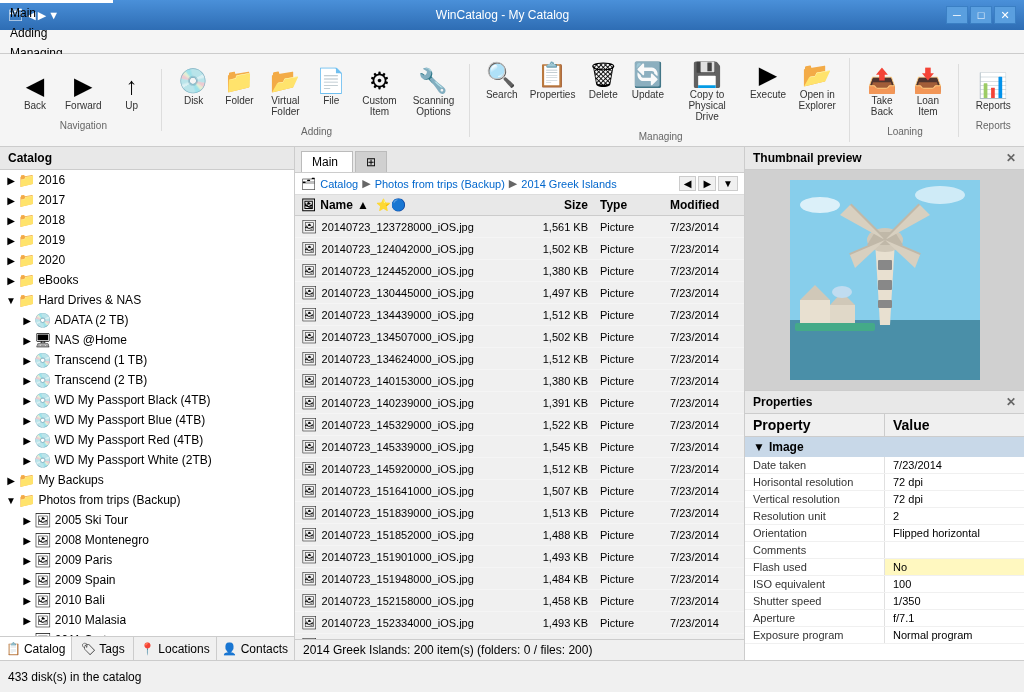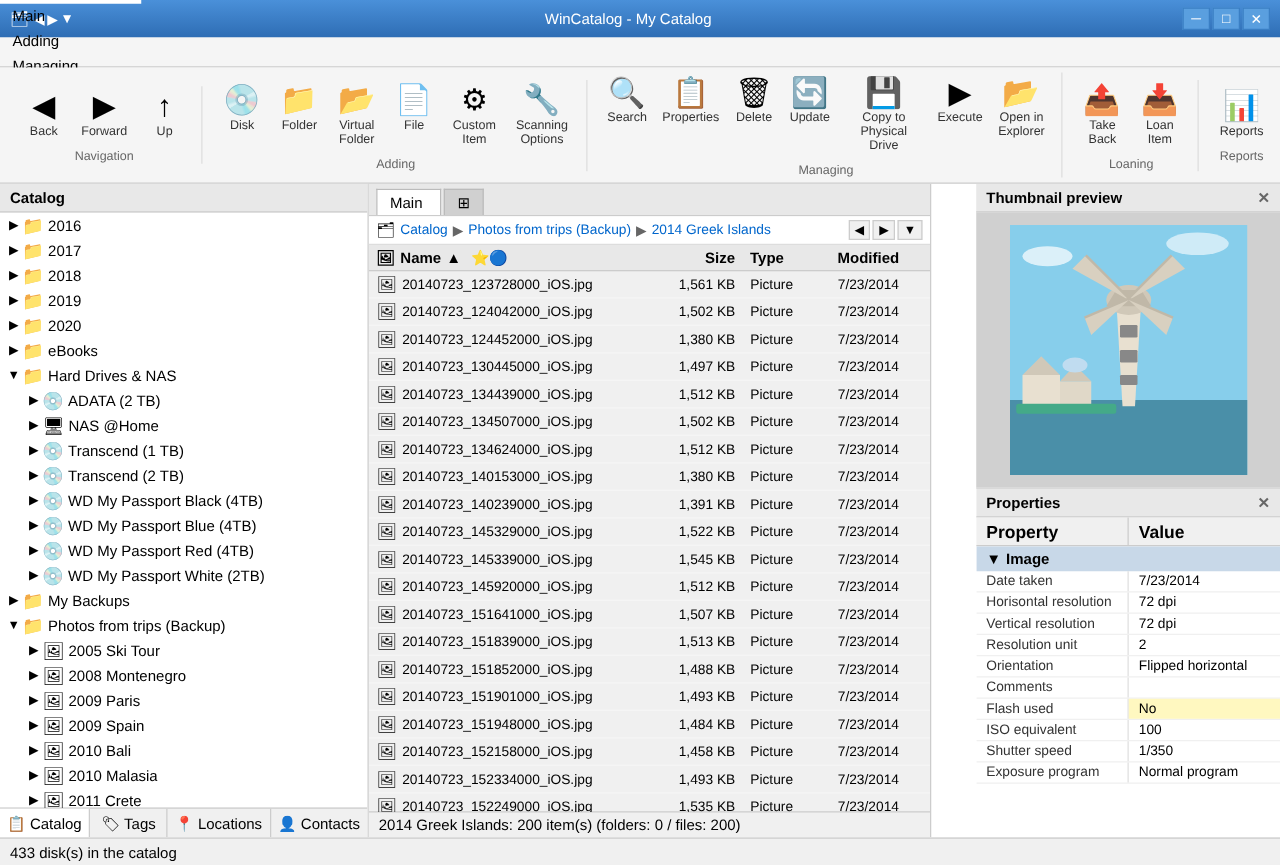--- a/index.html
+++ b/index.html
@@ -65,42 +65,42 @@
     .col-name { flex: 1; min-width: 200px; display: flex; align-items: center; gap: 4px; }
     .col-size { width: 80px; text-align: right; }
     .col-type { width: 70px; }
     .col-modified { width: 80px; }
     .file-list-body { flex: 1; overflow-y: auto; overflow-x: hidden; }
     .file-row { display: flex; align-items: center; padding: 1px 0; cursor: pointer; border-bottom: 1px solid #f5f5f5; }
     .file-cell { padding: 2px 6px; white-space: nowrap; overflow: hidden; text-overflow: ellipsis; font-size: 11px; }
     .status-bar { background: #f0f0f0; border-top: 1px solid #ccc; padding: 3px 8px; font-size: 11px; display: flex; align-items: center; }
 
     
-    .right-panel { width: 280px; background: white; border-left: 1px solid #ccc; display: flex; flex-direction: column; overflow: hidden; padding-left: 36px; }
+    .right-panel { width: 280px; background: white; border-left: 1px solid #ccc; display: flex; flex-direction: column; overflow: hidden; }
     .thumb-panel { border-bottom: 1px solid #ccc; }
     .thumb-header { background: #e8e8e8; padding: 4px 8px; font-size: 12px; font-weight: bold; display: flex; justify-content: space-between; align-items: center; border-bottom: 1px solid #ccc; }
     .thumb-close { cursor: pointer; color: #666; }
     .thumb-body { height: 220px; display: flex; align-items: center; justify-content: center; background: #d0d0d0; }
     
     
     .props-panel { flex: 1; overflow: hidden; display: flex; flex-direction: column; }
     .props-header { background: #e8e8e8; padding: 4px 8px; font-size: 12px; font-weight: bold; display: flex; justify-content: space-between; border-bottom: 1px solid #ccc; }
     .props-close { cursor: pointer; color: #666; }
     .props-table { flex: 1; overflow-y: auto; }
     .props-cols { display: flex; background: #f0f0f0; border-bottom: 1px solid #ccc; font-weight: bold; }
     .props-col { padding: 3px 8px; font-size: 14px; flex: 1; border-right: 1px solid #ccc; }
     .props-col:last-child { border-right: none; }
     .props-section { background: #c8d8e8; padding: 3px 8px; font-size: 11px; font-weight: bold; display: flex; align-items: center; gap: 4px; cursor: pointer; }
     .props-row { display: flex; border-bottom: 1px solid #f0f0f0; }
     .props-key { padding: 2px 8px; font-size: 11px; flex: 1; border-right: 1px solid #e0e0e0; color: #333; }
     .props-val { padding: 2px 8px; font-size: 11px; flex: 1; color: #000; }
     .props-val.highlighted { background: #fff8c0; }
 
     
-    .bottom-bar { background: #f0f0f0; border-top: 1px solid #ccc; padding: 2px 8px; font-size: 11px; display: flex; justify-content: space-between; align-items: center; height: 22px; }
+    .bottom-bar { background: #f0f0f0; border-top: 1px solid #ccc; padding: 2px 8px; font-size: 11px; display: flex; justify-content: space-between; align-items: center; height: 32px; }
 
     
     ::-webkit-scrollbar { width: 12px; height: 12px; }
     ::-webkit-scrollbar-track { background: #f0f0f0; }
     ::-webkit-scrollbar-thumb { background: #c0c0c0; border: 1px solid #a0a0a0; }
   </style>
 </head>
 <body>
 
 <div class="title-bar">
@@ -654,20 +654,24 @@
             </div>
             <div class="props-row">
               <div class="props-key">ISO equivalent</div>
               <div class="props-val">100</div>
             </div>
             <div class="props-row">
               <div class="props-key">Shutter speed</div>
               <div class="props-val">1/350</div>
             </div>
             <div class="props-row">
+              <div class="props-key">Aperture</div>
+              <div class="props-val">f/7.1</div>
+            </div>
+            <div class="props-row">
               <div class="props-key">Exposure program</div>
               <div class="props-val">Normal program</div>
             </div>
           </div>
       </div>
     </div>
   </div>
 
 </div>
 

